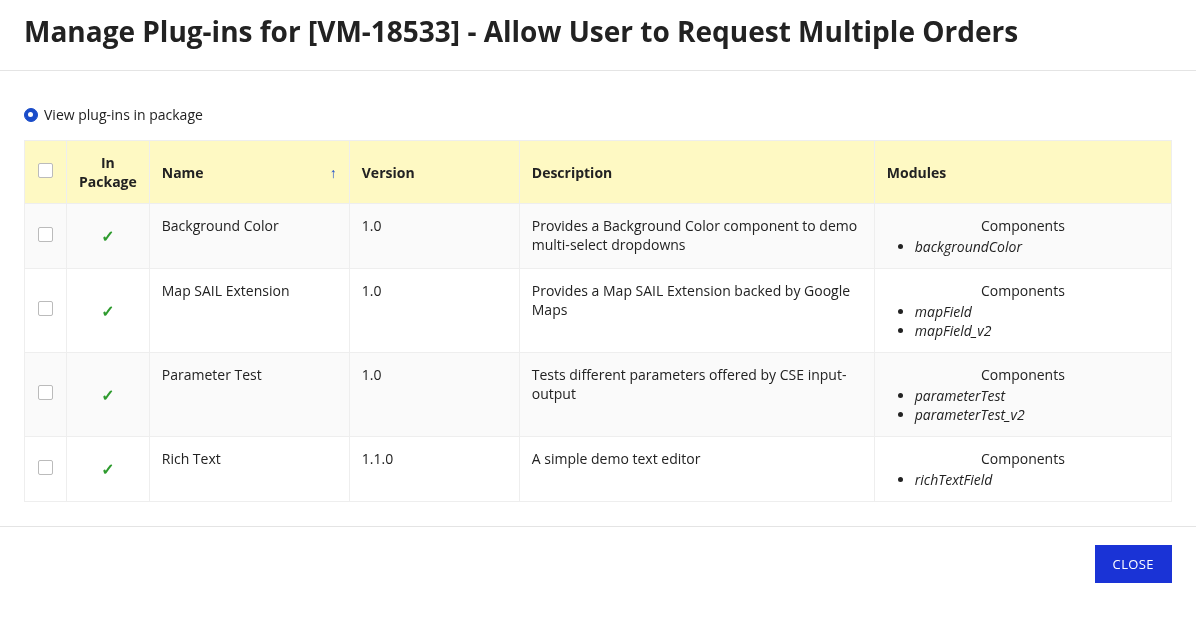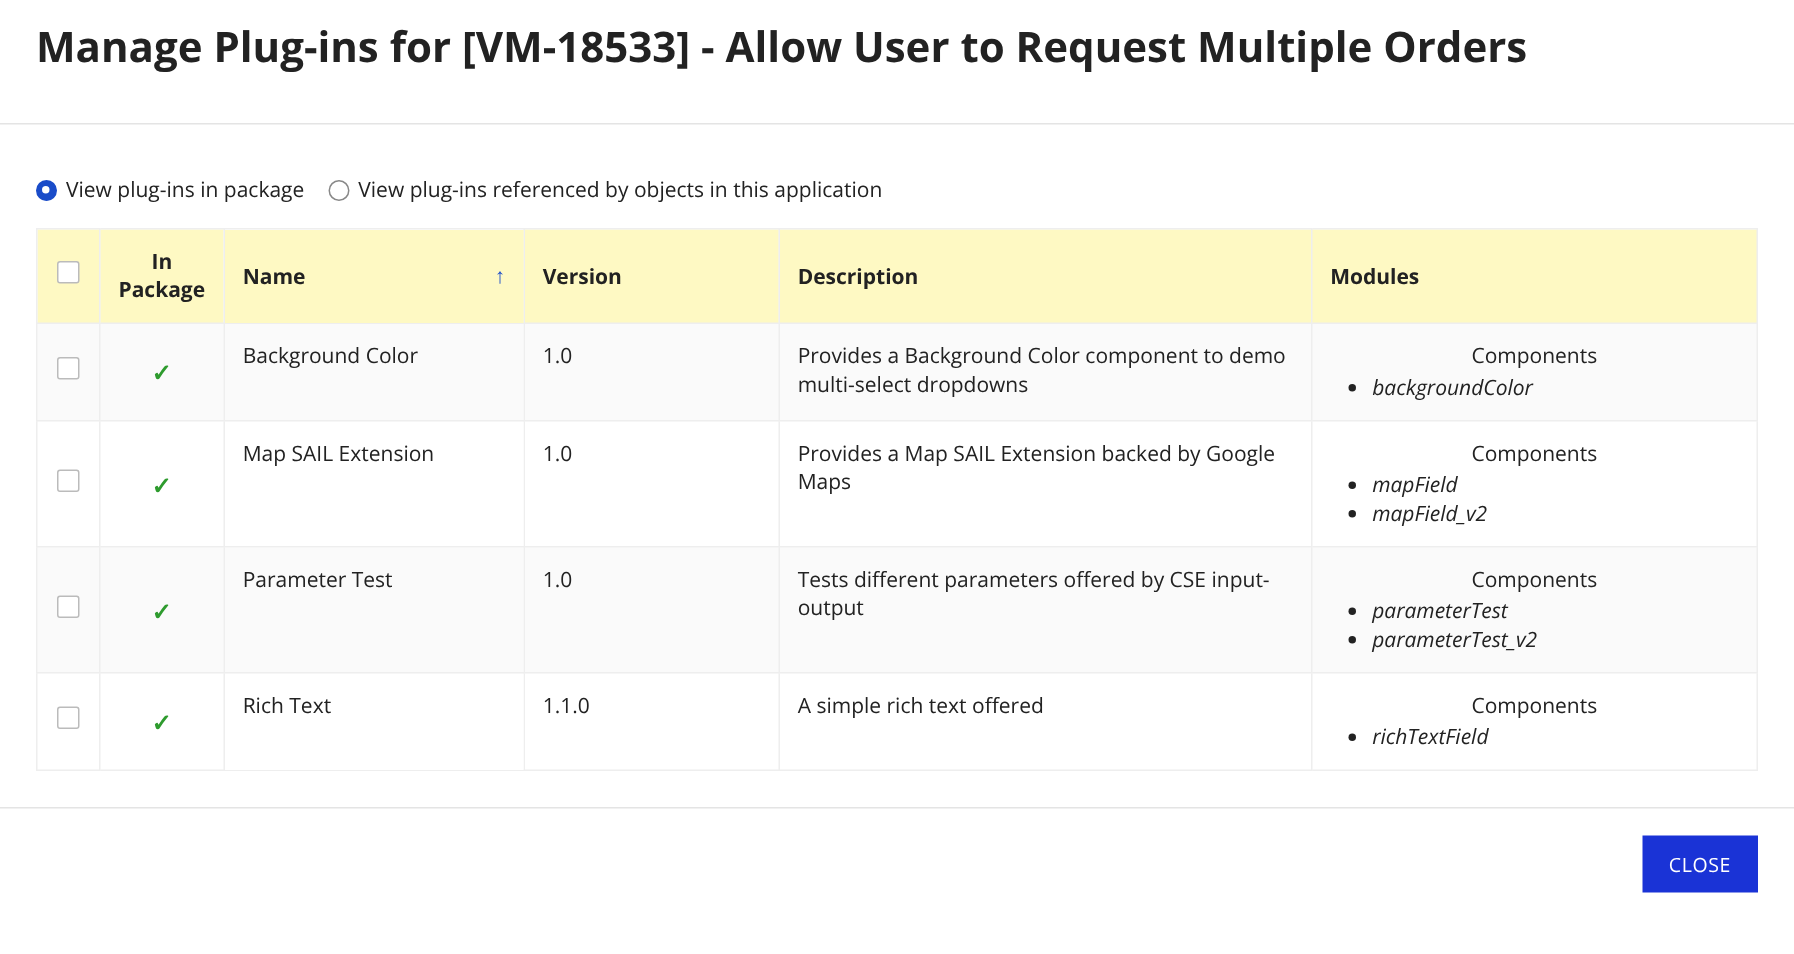--- a/index.html
+++ b/index.html
@@ -5,21 +5,21 @@
   * { box-sizing: border-box; }
   body {
     margin: 0;
     font-family: "Open Sans", "Segoe UI", Arial, sans-serif;
     font-size: 14px;
     color: #222;
     background: #fff;
     width: 1196px;
   }
   .header-wrap {
-    padding: 12px 24px 32px 24px;
+    padding: 12px 24px 20px 24px;
     border-bottom: 1px solid #e4e4e4;
   }
   .page-title {
     font-size: 28px;
     font-weight: 700;
     margin: 0;
     color: #222;
   }
   .toolbar {
     padding: 20px 24px 6px 24px;
@@ -143,24 +143,20 @@
 
 <div class="header-wrap">
   <h1 class="page-title">Manage Plug-ins for [VM-18533] - Allow User to Request Multiple Orders</h1>
 </div>
 
 <div class="toolbar">
   <div class="radio-row">
     <label class="radio-item">
       <span class="radio checked"></span>
       <span>View plug-ins in package</span>
-    </label>
-    <label class="radio-item">
-      <span class="radio"></span>
-      <span>View plug-ins referenced by objects in this application</span>
     </label>
   </div>
 </div>
 
 <div class="table-wrap">
   <table>
     <thead>
       <tr>
         <th class="col-check center">
           <span class="cbx"></span>
@@ -215,21 +211,21 @@
               <li>parameterTest</li>
               <li>parameterTest_v2</li>
             </ul>
           </td>
         </tr>
         <tr>
           <td class="col-check center"><span class="cbx"></span></td>
           <td class="col-inpkg center"><span class="check-icon">✓</span></td>
           <td class="col-name">Rich Text</td>
           <td class="col-version">1.1.0</td>
-          <td class="col-desc">A simple rich text offered</td>
+          <td class="col-desc">A simple demo text editor</td>
           <td>
             <p class="modules-group-label">Components</p>
             <ul class="modules">
               <li>richTextField</li>
             </ul>
           </td>
         </tr>
       </tbody>
   </table>
 </div>

